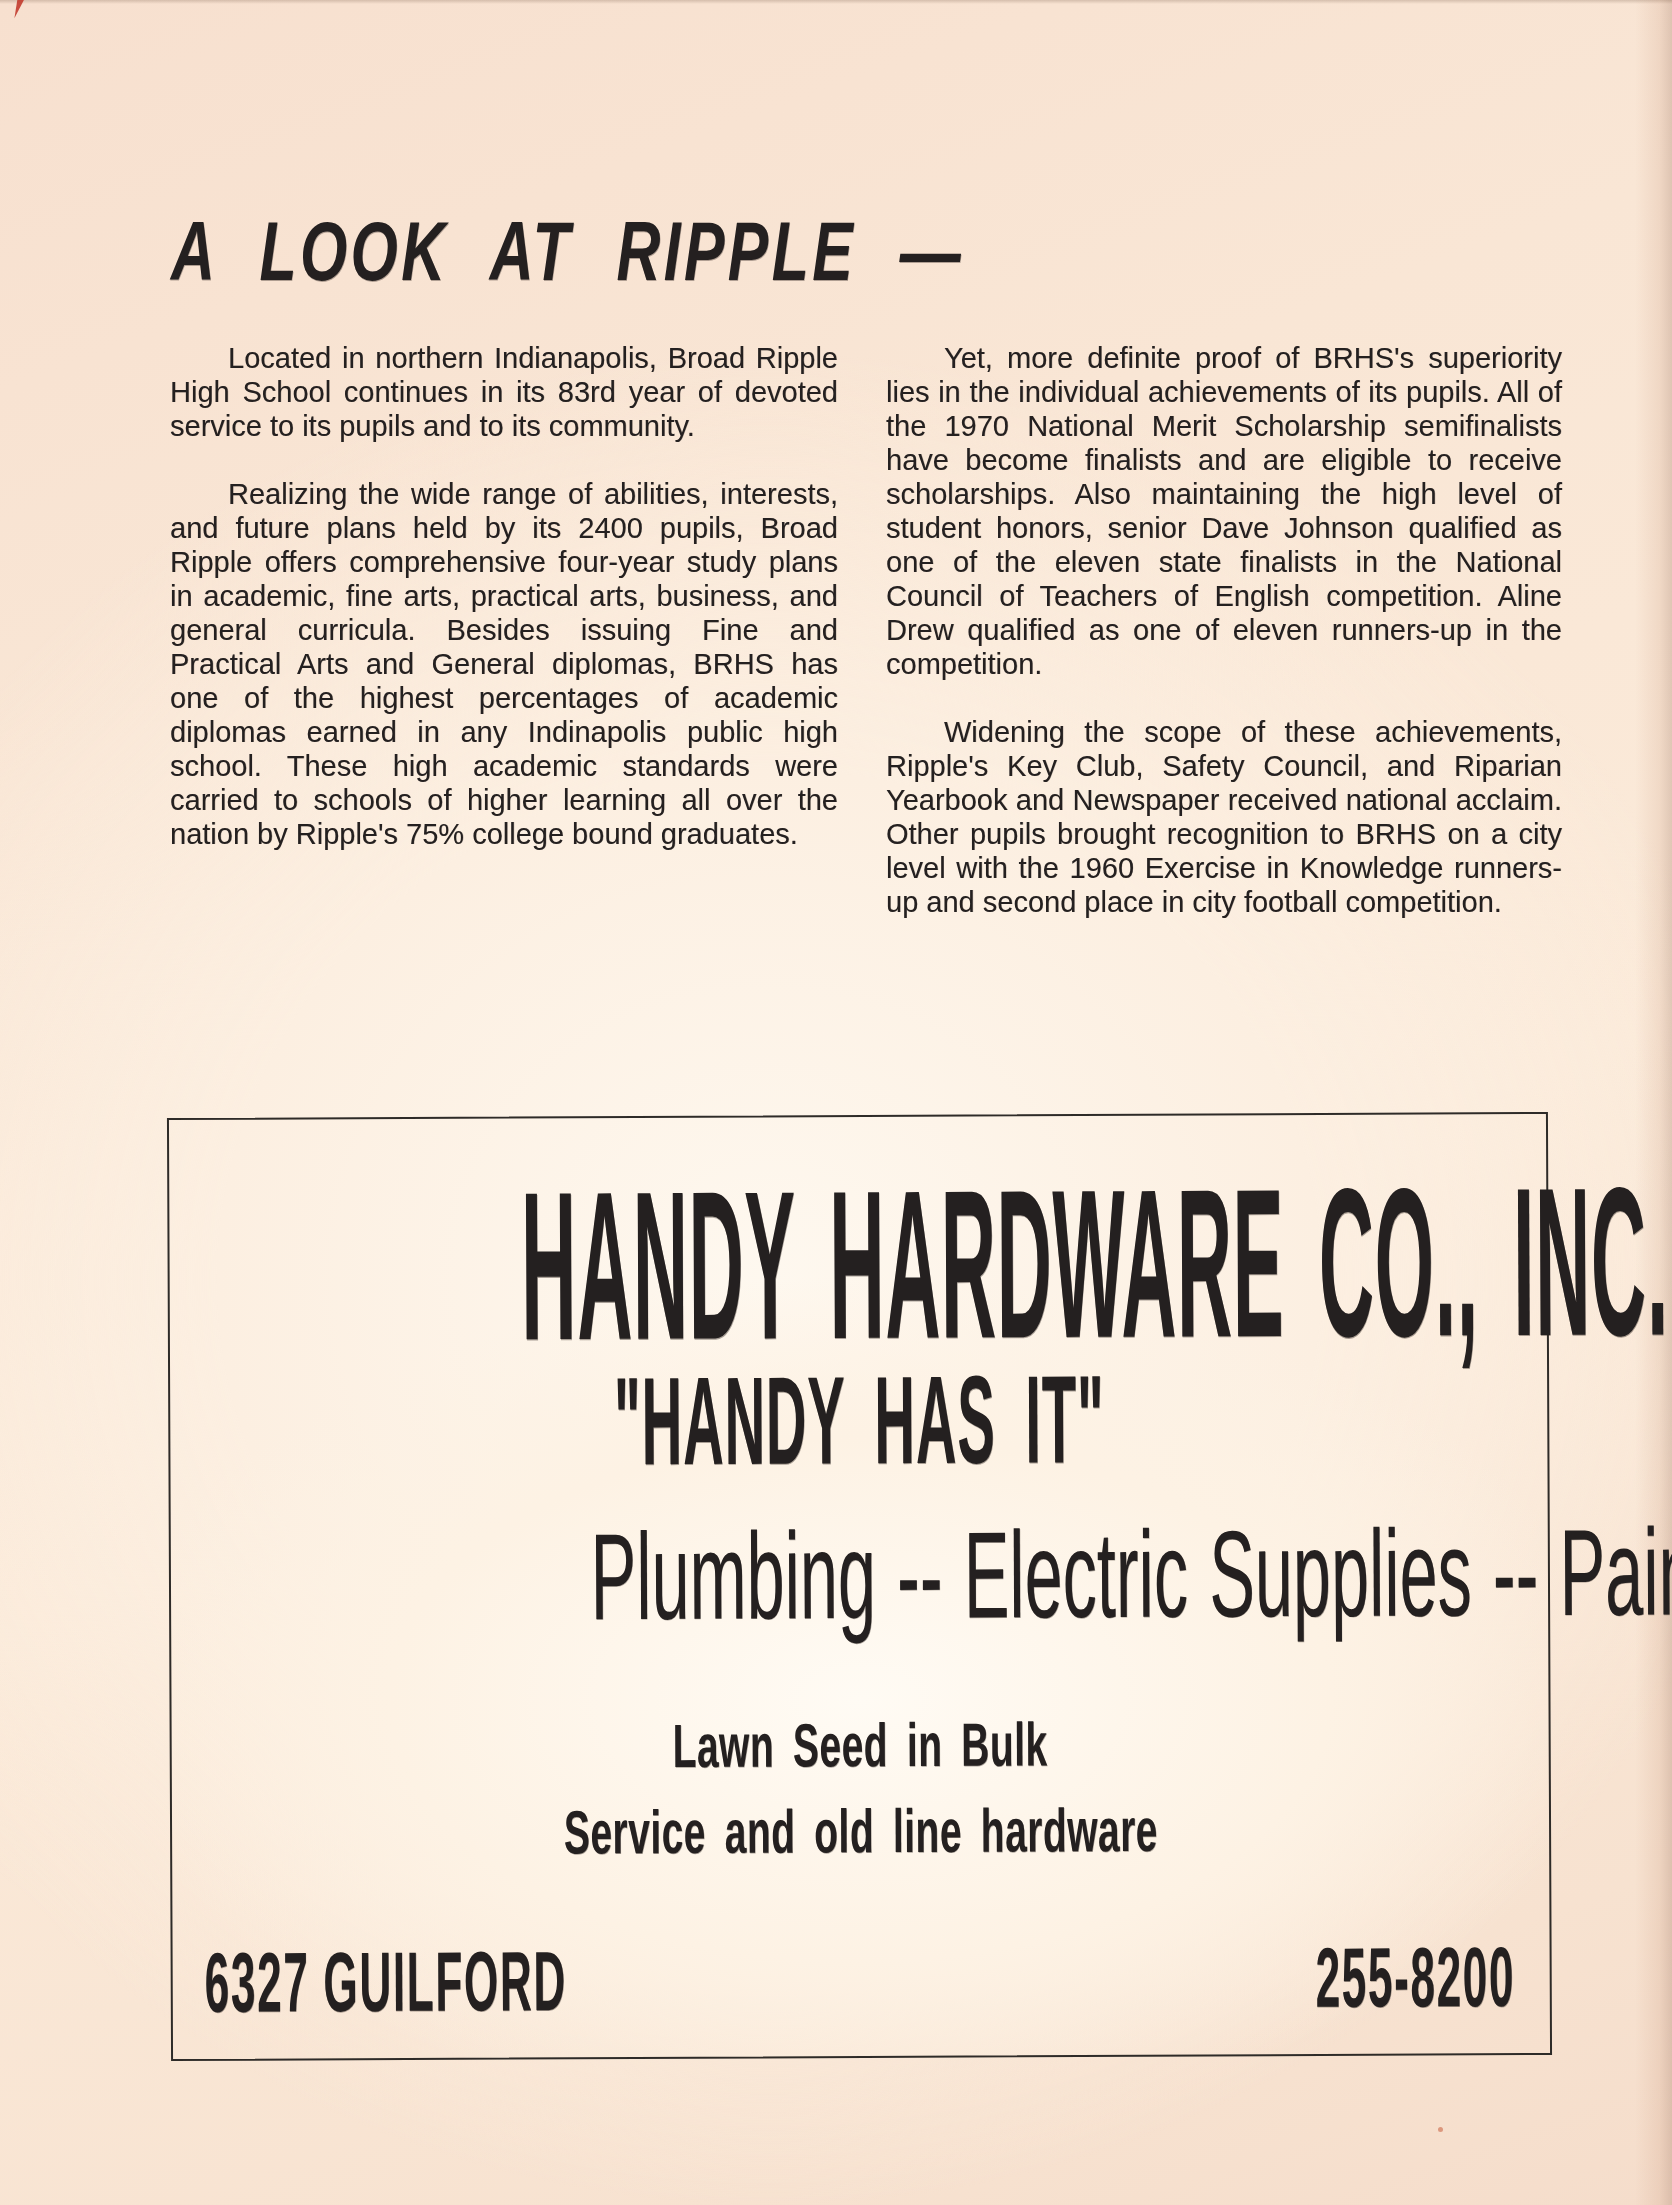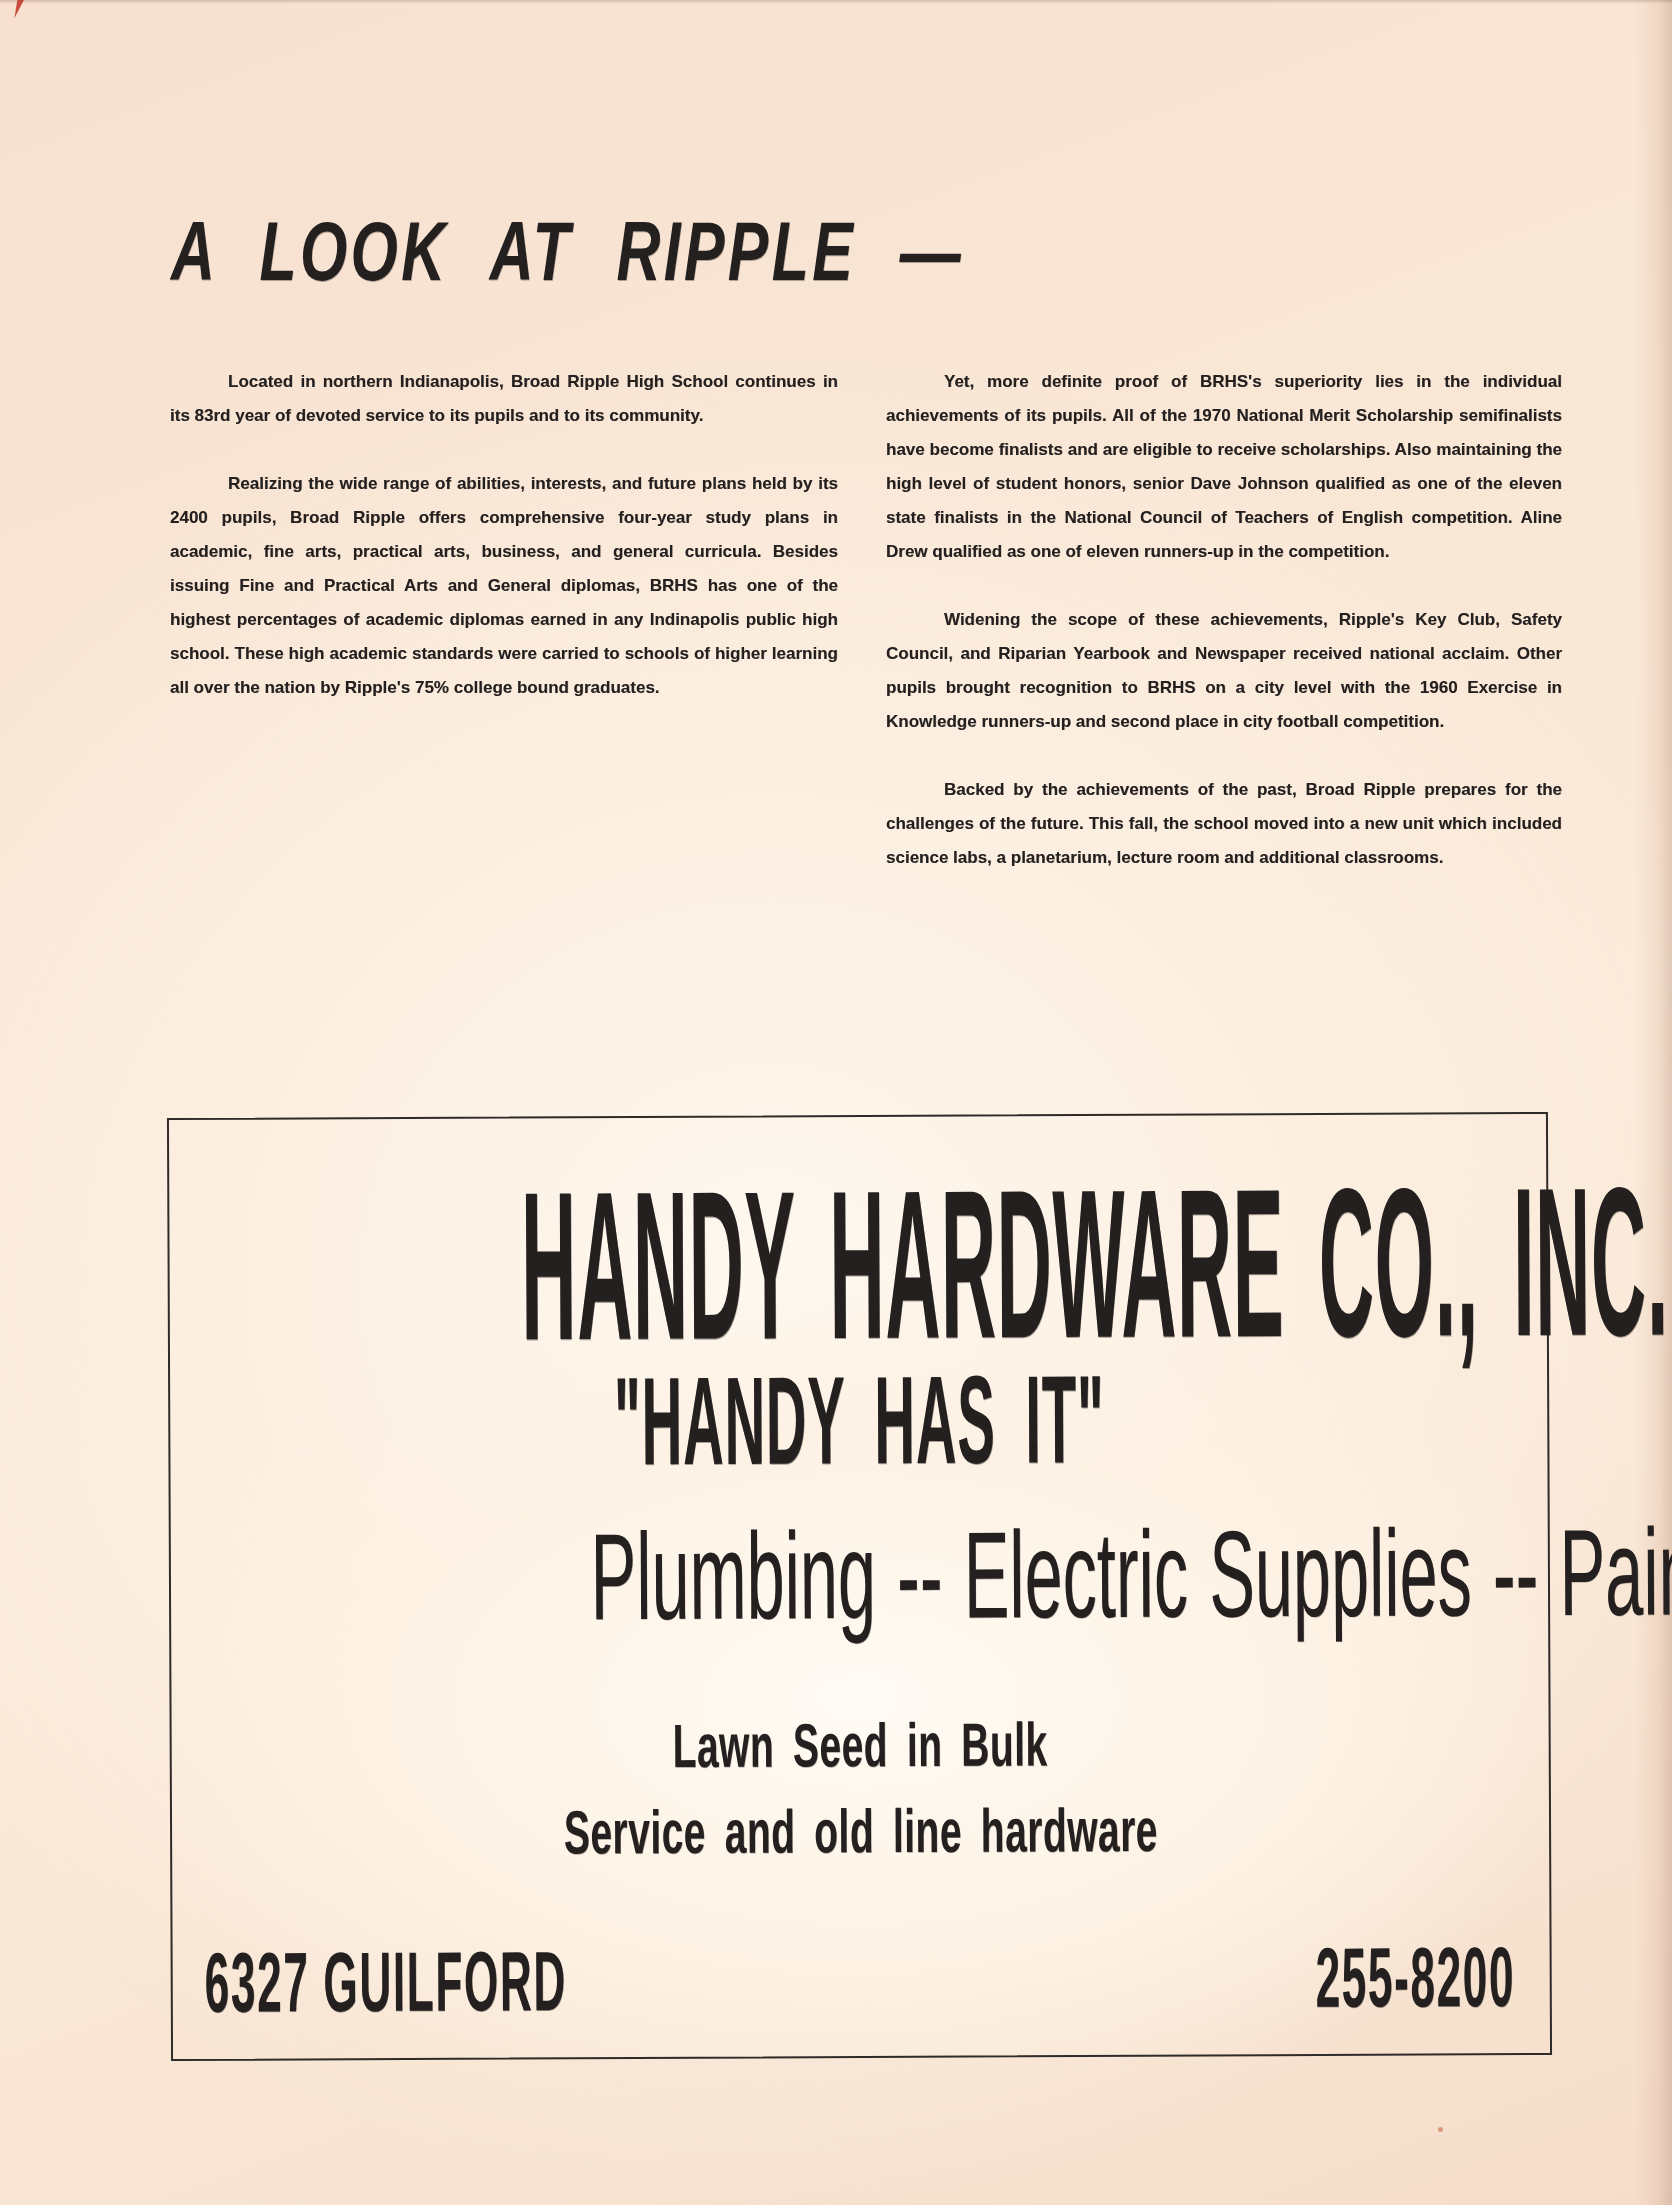--- a/index.html
+++ b/index.html
@@ -25,21 +25,21 @@
     background:rgba(198,92,60,0.55);}
 
   
   .title{position:absolute;left:171px;top:203px;margin:0;
     font-size:76px;font-style:italic;font-weight:700;
     letter-spacing:4.2px;word-spacing:29px;white-space:nowrap;
     transform:scale(0.8,1.1);transform-origin:left top;
     text-shadow:0.6px 0.6px 0.6px rgba(40,30,25,0.35);}
 
   
-  .col{position:absolute;top:365px;font-size:17px;line-height:34px;font-weight:700;
+  .col{position:absolute;top:341px;font-size:29px;line-height:34px;font-weight:400;
     text-align:justify;text-shadow:0.4px 0.4px 0.5px rgba(40,30,25,0.32);}
   .col p{margin:0 0 34px 0;text-indent:58px;}
   .col-left{left:170px;width:668px;}
   .col-right{left:886px;width:676px;}
 
   
   .ad-box{position:absolute;left:169px;top:1115px;width:1377px;height:939px;
     border:2.4px solid #2e2b28;
     transform:rotate(-0.25deg);
     background:radial-gradient(55% 45% at 50% 62%, #fffbf4 0%, #fdf2e4 62%, rgba(253,242,228,0) 100%);}
@@ -76,21 +76,20 @@
   <h1 class="title">A LOOK AT RIPPLE —</h1>
 
   <div class="col col-left">
     <p>Located in northern Indianapolis, Broad Ripple High School continues in its 83rd year of devoted service to its pupils and to its community.</p>
     <p>Realizing the wide range of abilities, interests, and future plans held by its 2400 pupils, Broad Ripple offers comprehensive four-year study plans in academic, fine arts, practical arts, business, and general curricula. Besides issuing Fine and Practical Arts and General diplomas, BRHS has one of the highest percentages of academic diplomas earned in any Indinapolis public high school. These high academic standards were carried to schools of higher learning all over the nation by Ripple's 75% college bound graduates.</p>
   </div>
 
   <div class="col col-right">
     <p>Yet, more definite proof of BRHS's superiority lies in the individual achievements of its pupils. All of the 1970 National Merit Scholarship semifinalists have become finalists and are eligible to receive scholarships. Also maintaining the high level of student honors, senior Dave Johnson qualified as one of the eleven state finalists in the National Council of Teachers of English competition. Aline Drew qualified as one of eleven runners-up in the competition.</p>
     <p>Widening the scope of these achievements, Ripple's Key Club, Safety Council, and Riparian Yearbook and Newspaper received national acclaim. Other pupils brought recognition to BRHS on a city level with the 1960 Exercise in Knowledge runners-up and second place in city football competition.</p>
-    <p>Backed by the achievements of the past, Broad Ripple prepares for the challenges of the future. This fall, the school moved into a new unit which included science labs, a planetarium, lecture room and additional classrooms.</p>
   </div>
 
   <div class="ad-box">
     <div class="ad-line ad-company">
       <span>HANDY HARDWARE CO., INC.</span>
     </div>
     <div class="ad-line ad-slogan">
       <span>"HANDY HAS IT"</span>
     </div>
     <div class="ad-line ad-products">

